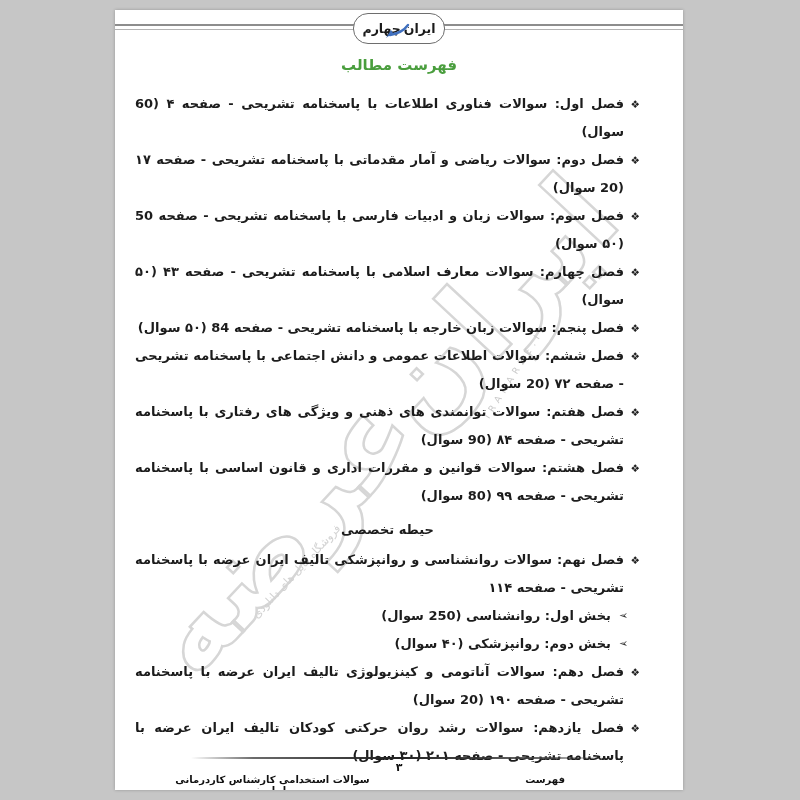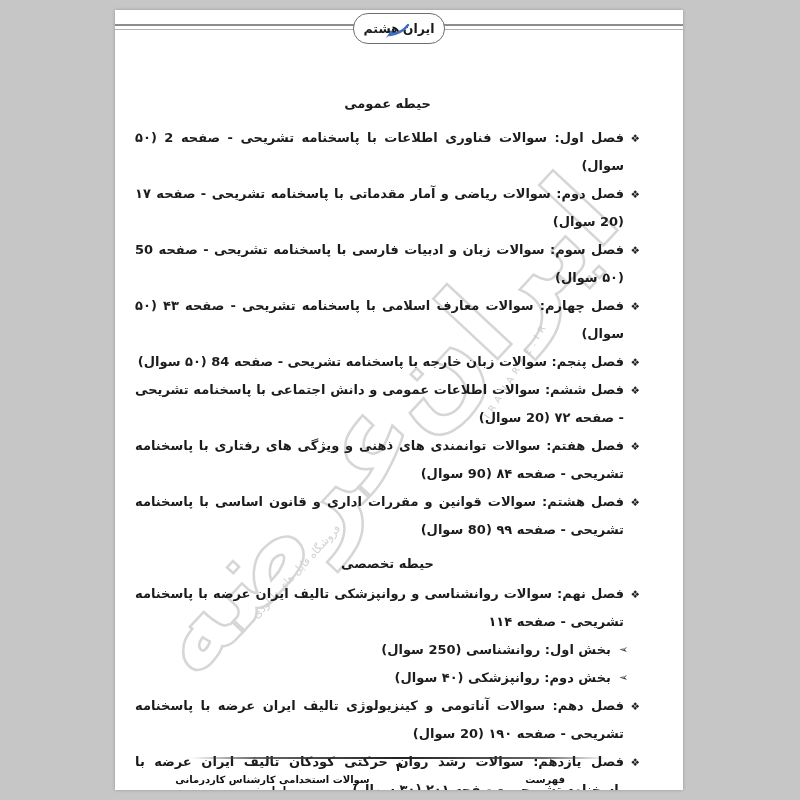--- a/index.html
+++ b/index.html
@@ -87,35 +87,35 @@
   <div class="watermark">
     <span class="watermark-logo-text">ایران‌عرضه</span>
   </div>
   <span class="watermark-site">IRANARZE.IR</span>
   <span class="watermark-tagline">فروشگاه فایل های دانلودی</span>
 
   <div class="header-line l1"></div>
   <div class="header-line l2"></div>
   <div class="logo">
     <span>ایران</span>
-    <span>هشتم</span>
+    <span>چهارم</span>
     <svg class="swoosh" width="26" height="16" viewBox="0 0 26 16">
       <path d="M24 2 C19 9 12 11 6 12" fill="none" stroke="#3f6fbe" stroke-width="2.4" stroke-linecap="round"></path>
       <polygon points="2,15 9,10 7,7" fill="#3f6fbe"></polygon>
     </svg>
   </div>
 
+  <div class="doc-title">فهرست مطالب</div>
 
   <div class="toc">
 
-    <div class="section-heading first">حیطه عمومی</div>
 
     <div class="item">
       <span class="bullet">❖</span>
-      <span class="item-text">فصل اول: سوالات فناوری اطلاعات با پاسخنامه تشریحی - صفحه 2 (۵۰ سوال)</span>
+      <span class="item-text">فصل اول: سوالات فناوری اطلاعات با پاسخنامه تشریحی - صفحه ۴ (60 سوال)</span>
     </div>
     <div class="item">
       <span class="bullet">❖</span>
       <span class="item-text">فصل دوم: سوالات ریاضی و آمار مقدماتی با پاسخنامه تشریحی - صفحه ۱۷ (20 سوال)</span>
     </div>
     <div class="item">
       <span class="bullet">❖</span>
       <span class="item-text">فصل سوم: سوالات زبان و ادبیات فارسی با پاسخنامه تشریحی - صفحه 50 (۵۰ سوال)</span>
     </div>
     <div class="item">

